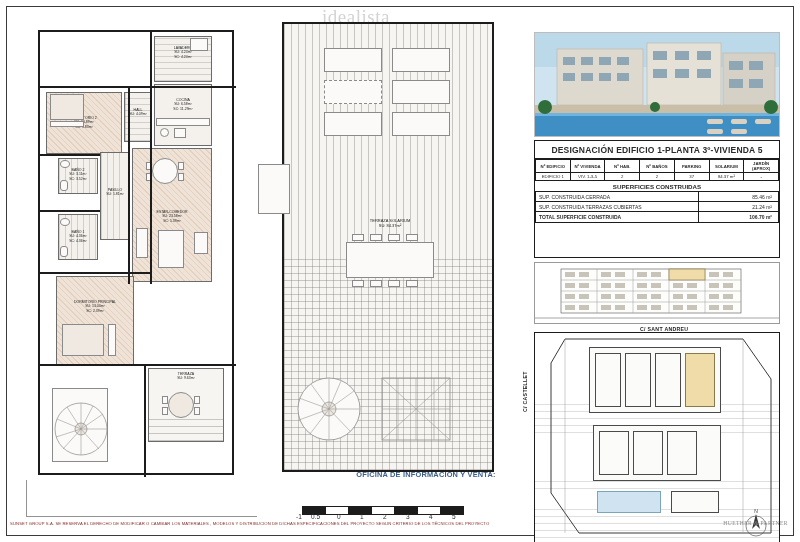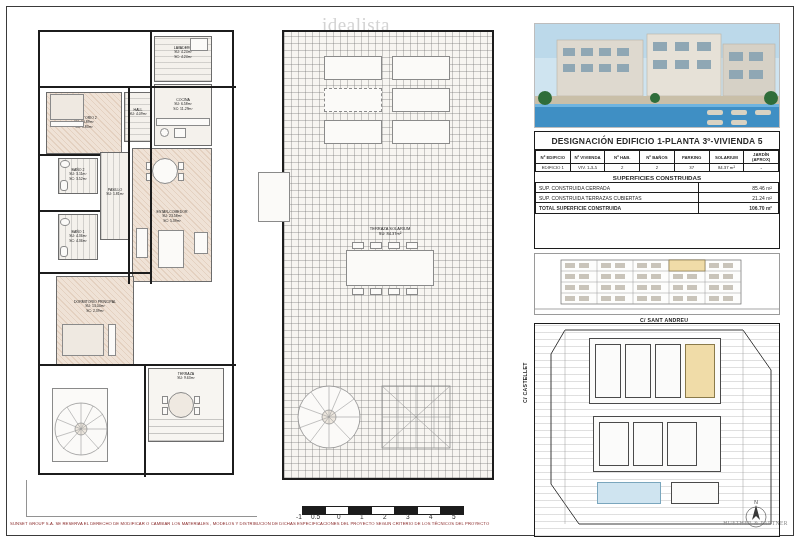--- a/index.html
+++ b/index.html
@@ -51,25 +51,25 @@
   .logo-name{position:absolute;left:0;top:28px;width:120px;text-align:center;font-size:8px;font-weight:bold;letter-spacing:.3px;color:#6b6b6b;font-family:"Liberation Serif",serif;}
   .logo-sub{position:absolute;left:0;top:38px;width:120px;text-align:center;font-size:4.2px;letter-spacing:2px;color:#9a9a9a;font-family:"Liberation Serif",serif;}
 
   
   .furn{position:absolute;box-sizing:border-box;border:.6px solid #8a8a8a;background:#fbfaf8;}
   .furn-d{position:absolute;box-sizing:border-box;border:.6px solid #8a8a8a;background:#efe9e1;}
   .circ{border-radius:50%;}
   .stair-box{position:absolute;box-sizing:border-box;border:1px solid #8a8a8a;background:#fbfaf8;}
 
   
-  .mid-panel{left:276px;top:14px;width:232px;height:500px;}
+  .mid-panel{left:276px;top:6px;width:232px;height:500px;}
   .solar-outline{left:6px;top:16px;width:212px;height:450px;border:2px solid #1c1c1c;}
 
   
-  .right-col{left:528px;top:23px;width:258px;height:484px;}
+  .right-col{left:528px;top:32px;width:258px;height:484px;}
 
   .photo{left:6px;top:0px;width:246px;height:105px;overflow:hidden;border:1px solid #bdbdbd;}
 
   .desig-box{left:6px;top:108px;width:246px;height:118px;border:1px solid #1c1c1c;box-sizing:border-box;background:#fff;}
   .desig-title{height:17px;border-bottom:1px solid #1c1c1c;display:flex;align-items:center;justify-content:center;font-size:8.5px;font-weight:bold;letter-spacing:.2px;}
   .tbl{width:100%;border-collapse:collapse;table-layout:fixed;}
   .tbl td,.tbl th{border:.7px solid #1c1c1c;font-size:4.3px;text-align:center;padding:1px 0;font-weight:normal;}
   .tbl th{font-weight:bold;font-size:4.3px;}
   .sup-head{font-size:6.2px;font-weight:bold;text-align:center;padding:2px 0 1px;}
   .sup-tbl td{border:.7px solid #1c1c1c;font-size:5px;padding:1.6px 3px;text-align:left;}
@@ -498,20 +498,21 @@
           <text x="15" y="4" font-size="5" text-anchor="middle" fill="#3a3a3a" font-family="Liberation Sans, sans-serif">N</text>
         </svg>
       </div>
     </div>
 
     <div class="street-lbl" style="left:-6px;top:380px;transform:rotate(-90deg);transform-origin:left top;">C/ CASTELLET</div>
     <div class="street-lbl" style="left:118px;top:518px;">C/ ES CAMPET</div>
   </div>
 
   <div class="bx office">
+    <div class="l1">OFICINA DE INFORMACION Y VENTA:</div>
   </div>
 
   <div class="bx scalebar">
     <div class="sb-row">
       <div class="fill"></div>
       <div></div>
       <div class="fill"></div>
       <div></div>
       <div class="fill"></div>
       <div></div>

